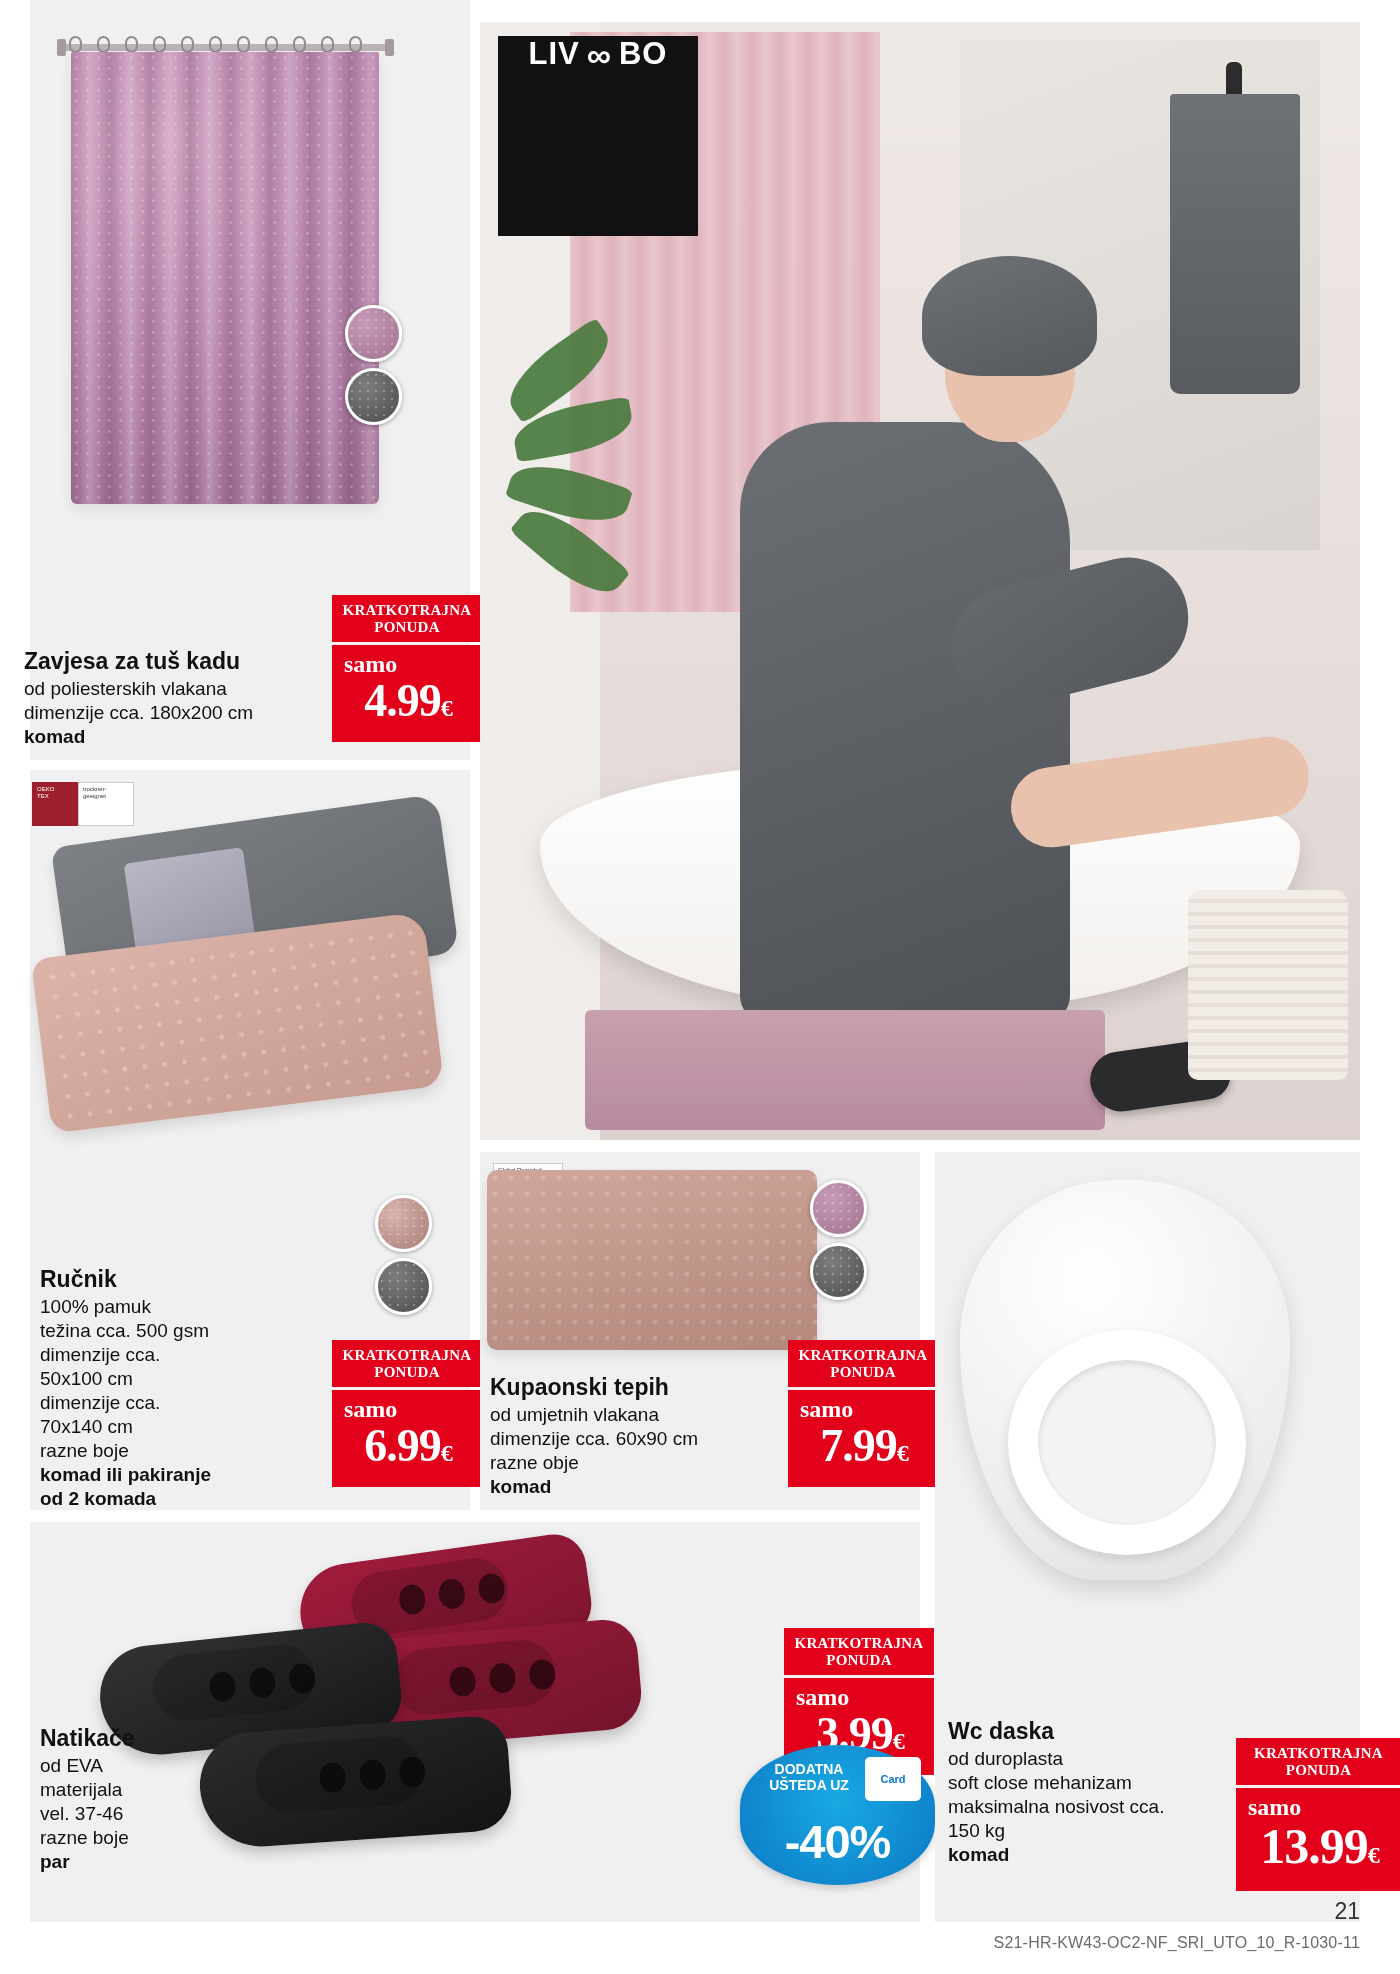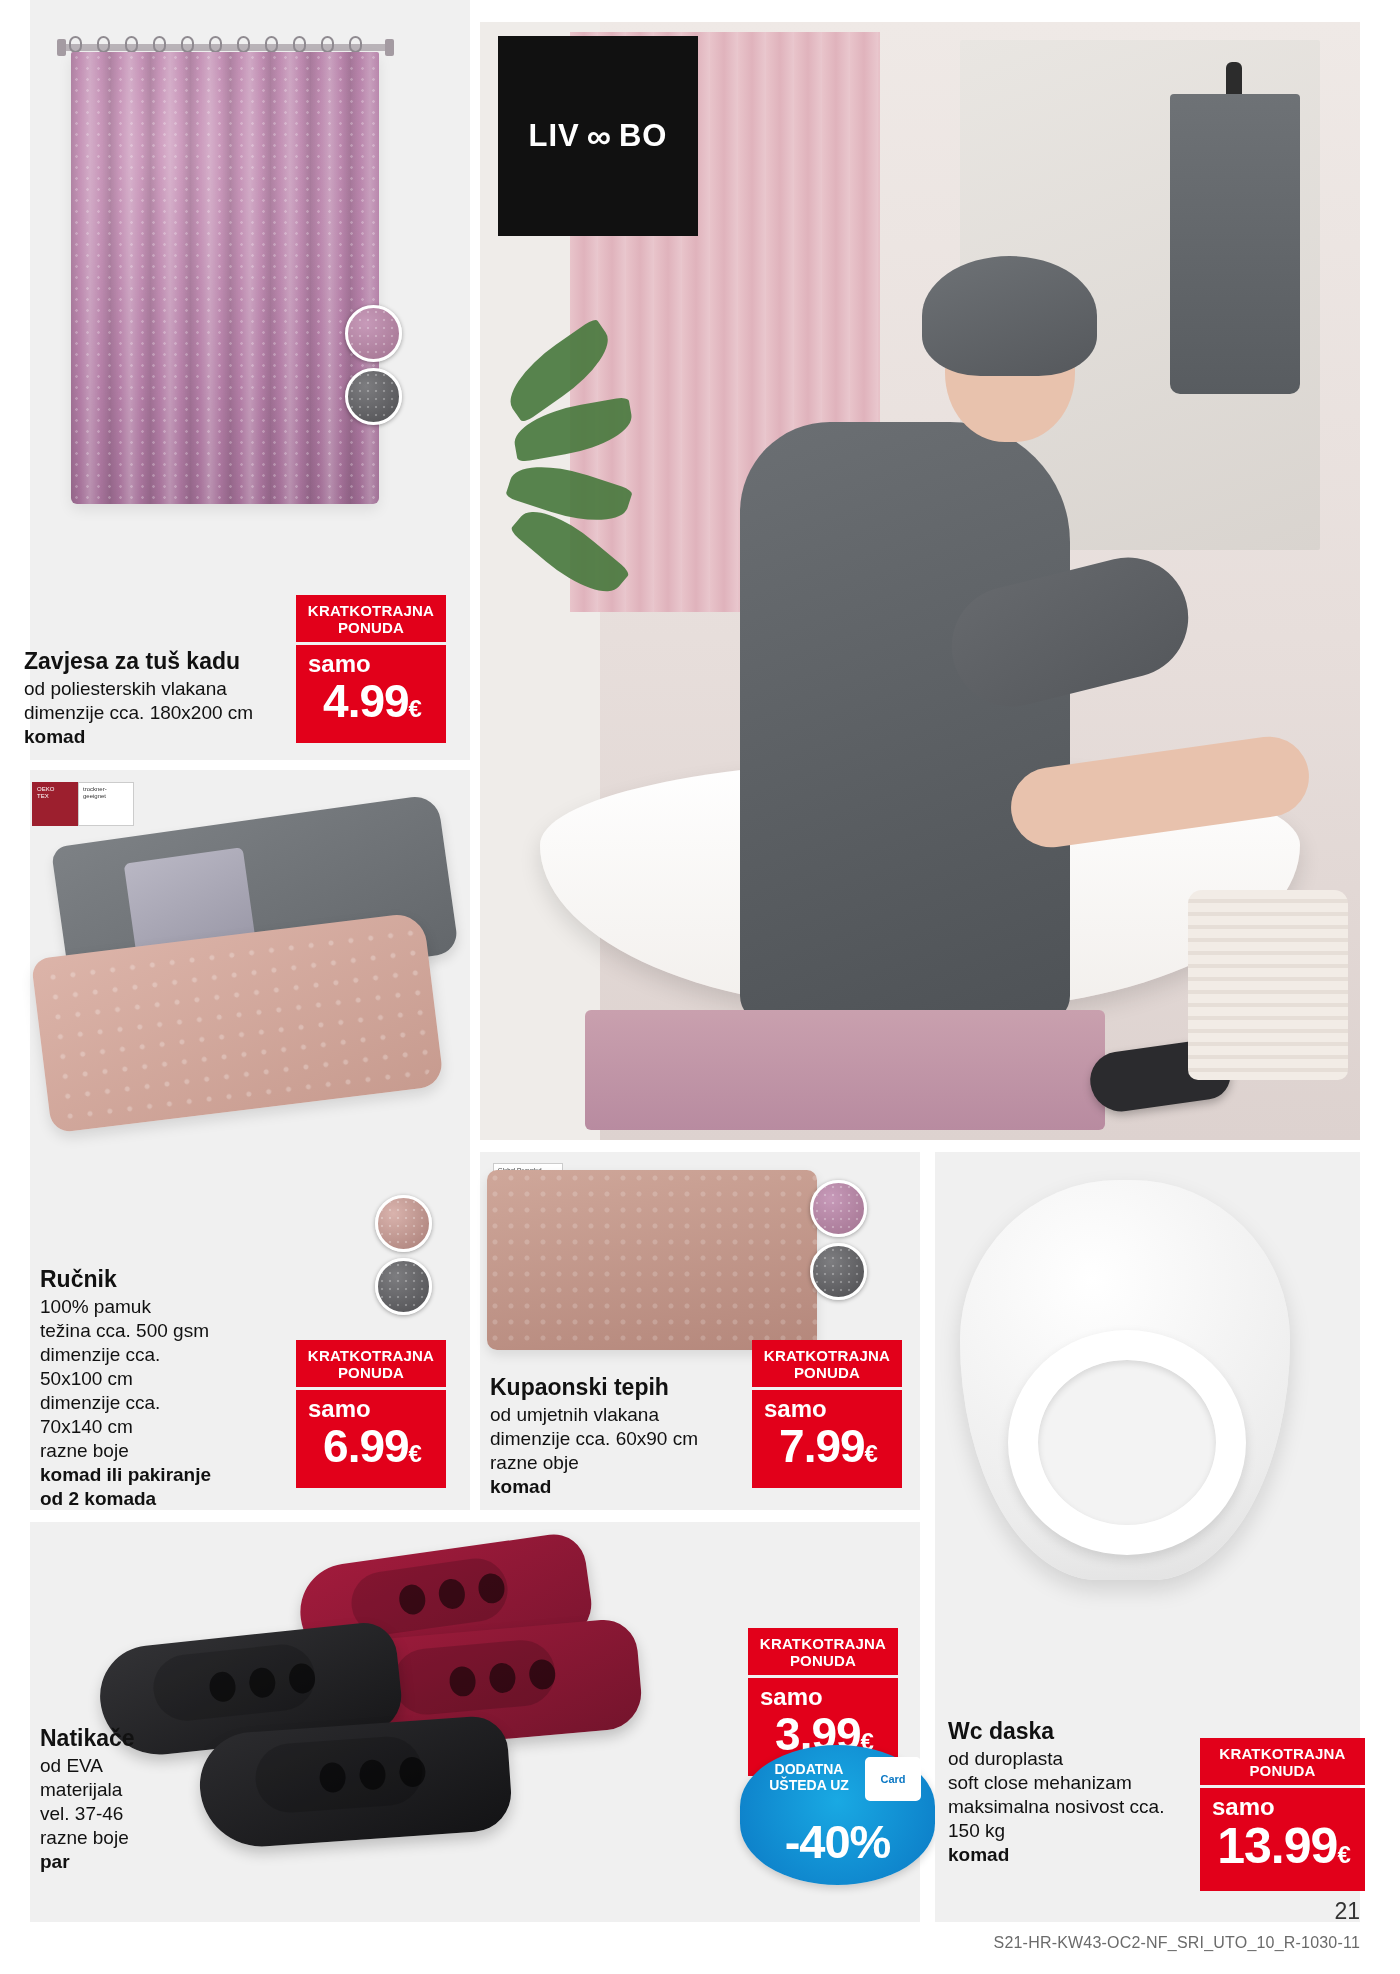--- a/index.html
+++ b/index.html
@@ -13,21 +13,22 @@
   }
   .page { position:relative; width:1400px; height:1974px; }
 
   
   .panel { position:absolute; background:#f0f0f0; }
 
   
   .badge {
     position:absolute;
     width:150px;
-    font-family:Liberation Sans, sans-serif;
+    font-family:Liberation Serif, serif;
+    margin-left:36px;
   }
   .badge .kp {
     background:#e2001a; color:#fff;
     text-align:center;
     font-weight:bold;
     font-size:15px;
     line-height:17px;
     padding:7px 2px 6px 2px;
     letter-spacing:.2px;
   }
@@ -174,21 +175,21 @@
     background:linear-gradient(160deg,#6e7276,#55585c);
     border-radius:60% 60% 40% 40%;
   }
   .hero .legs {
     position:absolute; left:300px; bottom:190px; width:300px; height:80px;
     background:#e8c2ad; border-radius:40px; transform:rotate(-8deg);
   }
   .hero .logo {
     position:absolute; left:18px; top:14px; width:200px; height:200px;
     background:#111; color:#fff;
-    display:flex; align-items:center; justify-content:center;
+    display:flex; justify-content:center;
     font-weight:bold; font-size:31px; letter-spacing:1px;
   }
   .hero .logo .inf { display:inline-block; margin:0 7px; font-size:34px; }
 
   
   .towelimg { position:absolute; left:30px; top:760px; width:430px; height:440px; }
   .towel-gray {
     position:absolute; left:30px; top:60px; width:390px; height:160px;
     background:linear-gradient(160deg,#7d8185,#63676b);
     border-radius:16px 26px 22px 18px; transform:rotate(-8deg);

